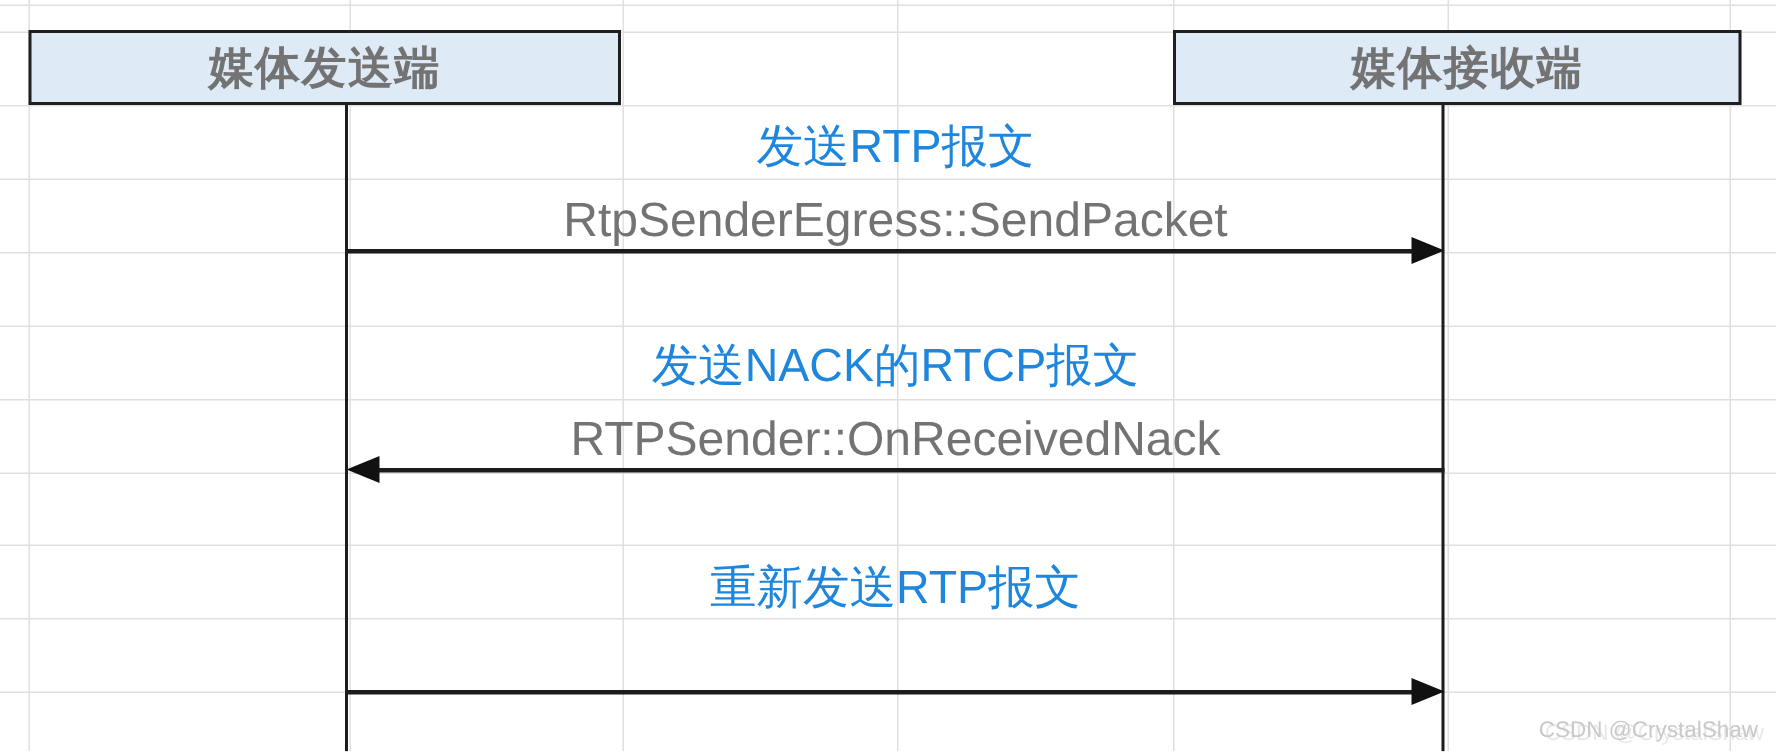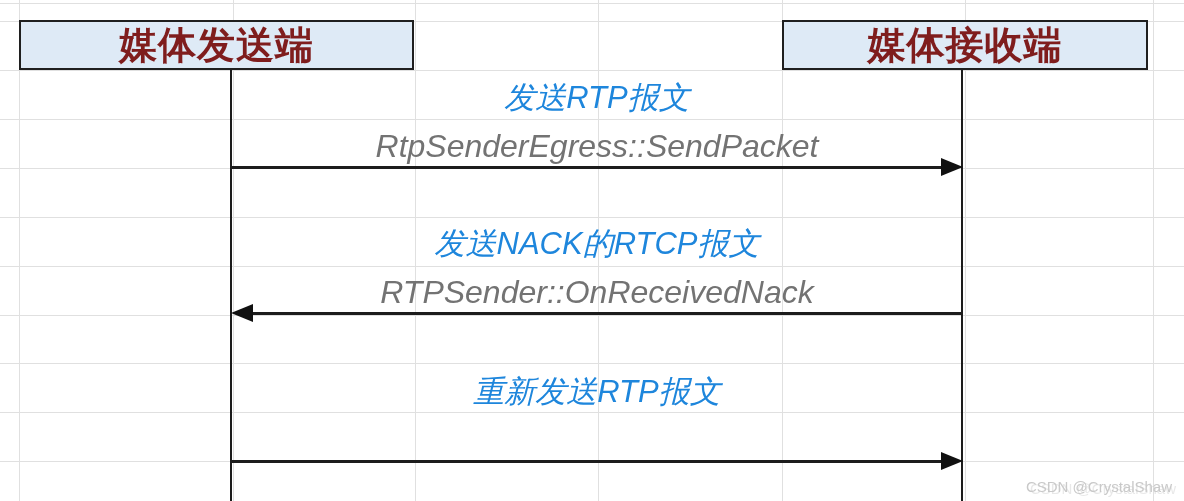--- a/index.html
+++ b/index.html
@@ -35,46 +35,45 @@
     position: absolute;
     top: 20px;
     height: 46px;
     background: #deeaf6;
     border: 2px solid #1f1f1f;
     display: flex;
     align-items: center;
     justify-content: center;
   }
   .pbox .plabel {
-    color: #7f1d1d;
-    font-size: 38px;
+    color: #737373;
+    font-size: 30px;
     font-weight: bold;
     letter-spacing: 1px;
     white-space: nowrap;
   }
   .pbox.sender   { left: 19px;  width: 391px; }
-  .pbox.receiver { left: 782px; width: 362px; }
+  .pbox.receiver { left: 782px; width: 362px; padding-left: 13px; }
   
   .lifeline {
     position: absolute;
     top: 70px;
     height: 431px;
     width: 2px;
     background: #1c1c1c;
   }
   .lifeline.sender   { left: 230px; }
   .lifeline.receiver { left: 961px; }
   
   .msg {
     position: absolute;
     left: 232px;
     width: 730px;
     text-align: center;
     line-height: 48px;
-    font-style: italic;
   }
   .msg .msg-title {
     color: #1e86dc;
     font-size: 31px;
     white-space: nowrap;
   }
   .msg .msg-code {
     color: #737373;
     font-size: 32px;
     white-space: nowrap;

